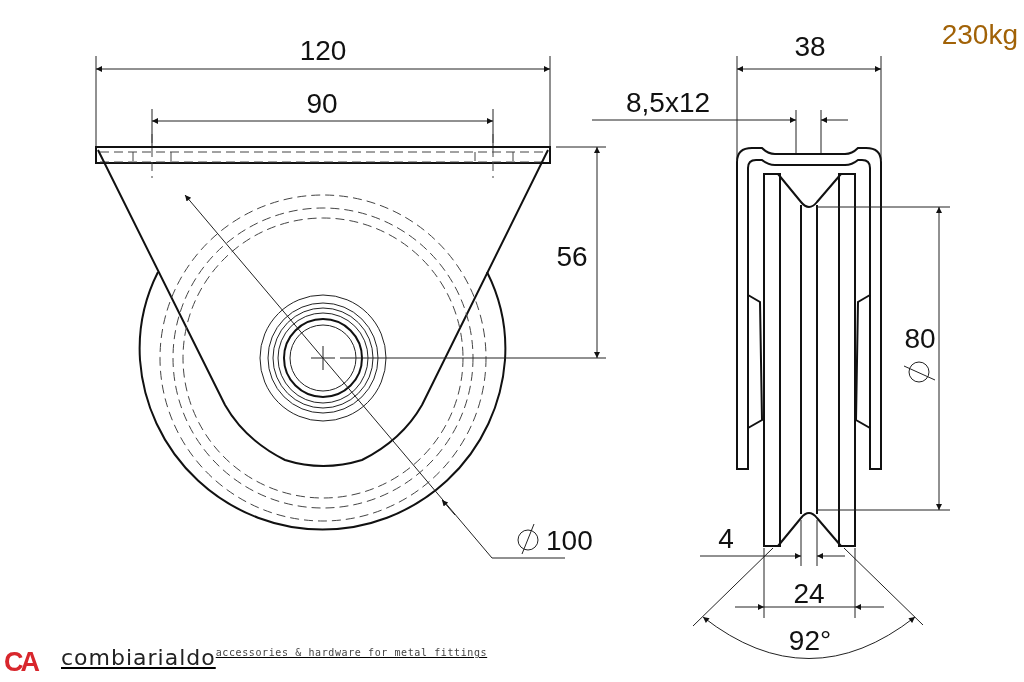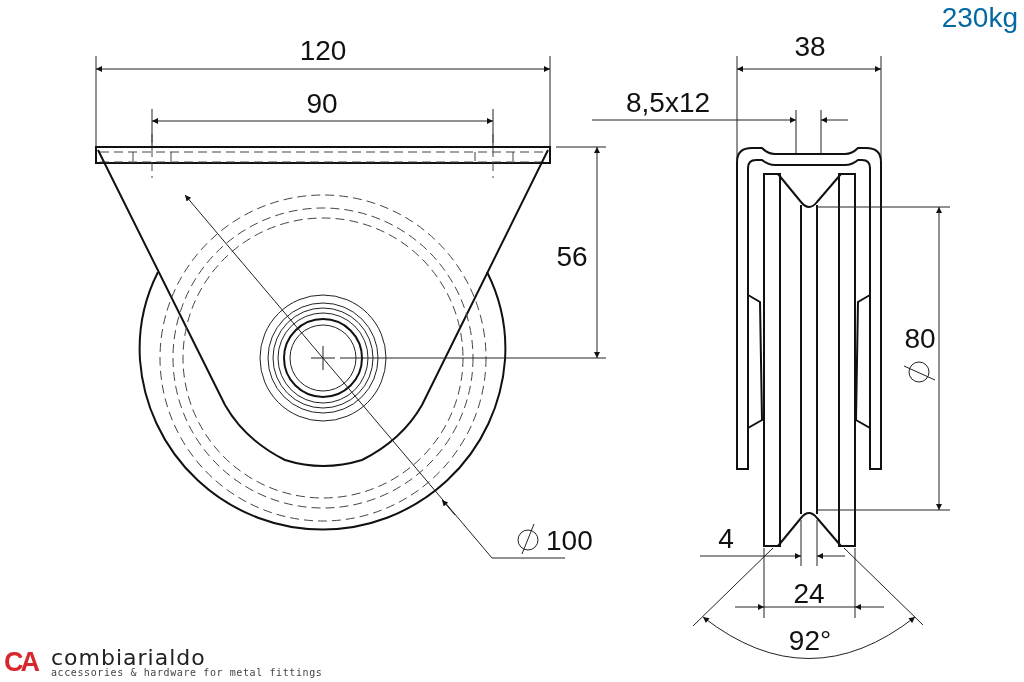--- a/index.html
+++ b/index.html
@@ -1,22 +1,22 @@
 <!DOCTYPE html>
 <html><head>
 <meta charset="utf-8">
 <style>
   html, body { margin:0; padding:0; background:#ffffff; }
   body { width:1024px; height:682px; position:relative; overflow:hidden; font-family:"Liberation Sans", sans-serif; }
   #drawing { position:absolute; left:0; top:0; width:1024px; height:682px; }
   .dim-text { font-family:"Liberation Sans", sans-serif; font-size:28px; fill:#111; }
-  .weight { position:absolute; right:6px; top:2px; font-size:28px; color:#0369a1; }
+  .weight { position:absolute; right:6px; top:19px; font-size:28px; color:#a16207; }
   .logo { position:absolute; left:4px; top:648px; height:30px; display:flex; align-items:flex-start; }
   .logo-mark { color:#d8262c; font-weight:bold; font-size:27px; letter-spacing:-3px; line-height:28px; font-family:"Liberation Sans", sans-serif;text-align:center; }
-  .logo-text { margin-left:14px; display:flex; flex-direction:column; }
+  .logo-text { margin-left:24px; display:flex; flex-direction:row;text-decoration:underline; }
   .logo-name { font-size:22px; line-height:20px; color:#222; letter-spacing:1px; font-family:"DejaVu Sans", sans-serif; }
   .logo-tag { font-size:10px; line-height:9px; color:#444; letter-spacing:0.6px; font-family:"DejaVu Sans Mono", monospace; }
   .thin { stroke:#222; stroke-width:1; fill:none; }
   .thick { stroke:#111; stroke-width:2; fill:none; }
   .dash { stroke:#444; stroke-width:1; fill:none; stroke-dasharray:9 5; }
 </style>
 </head>
 <body>
 
 <svg id="drawing" viewBox="0 0 1024 682" xmlns="http://www.w3.org/2000/svg">

